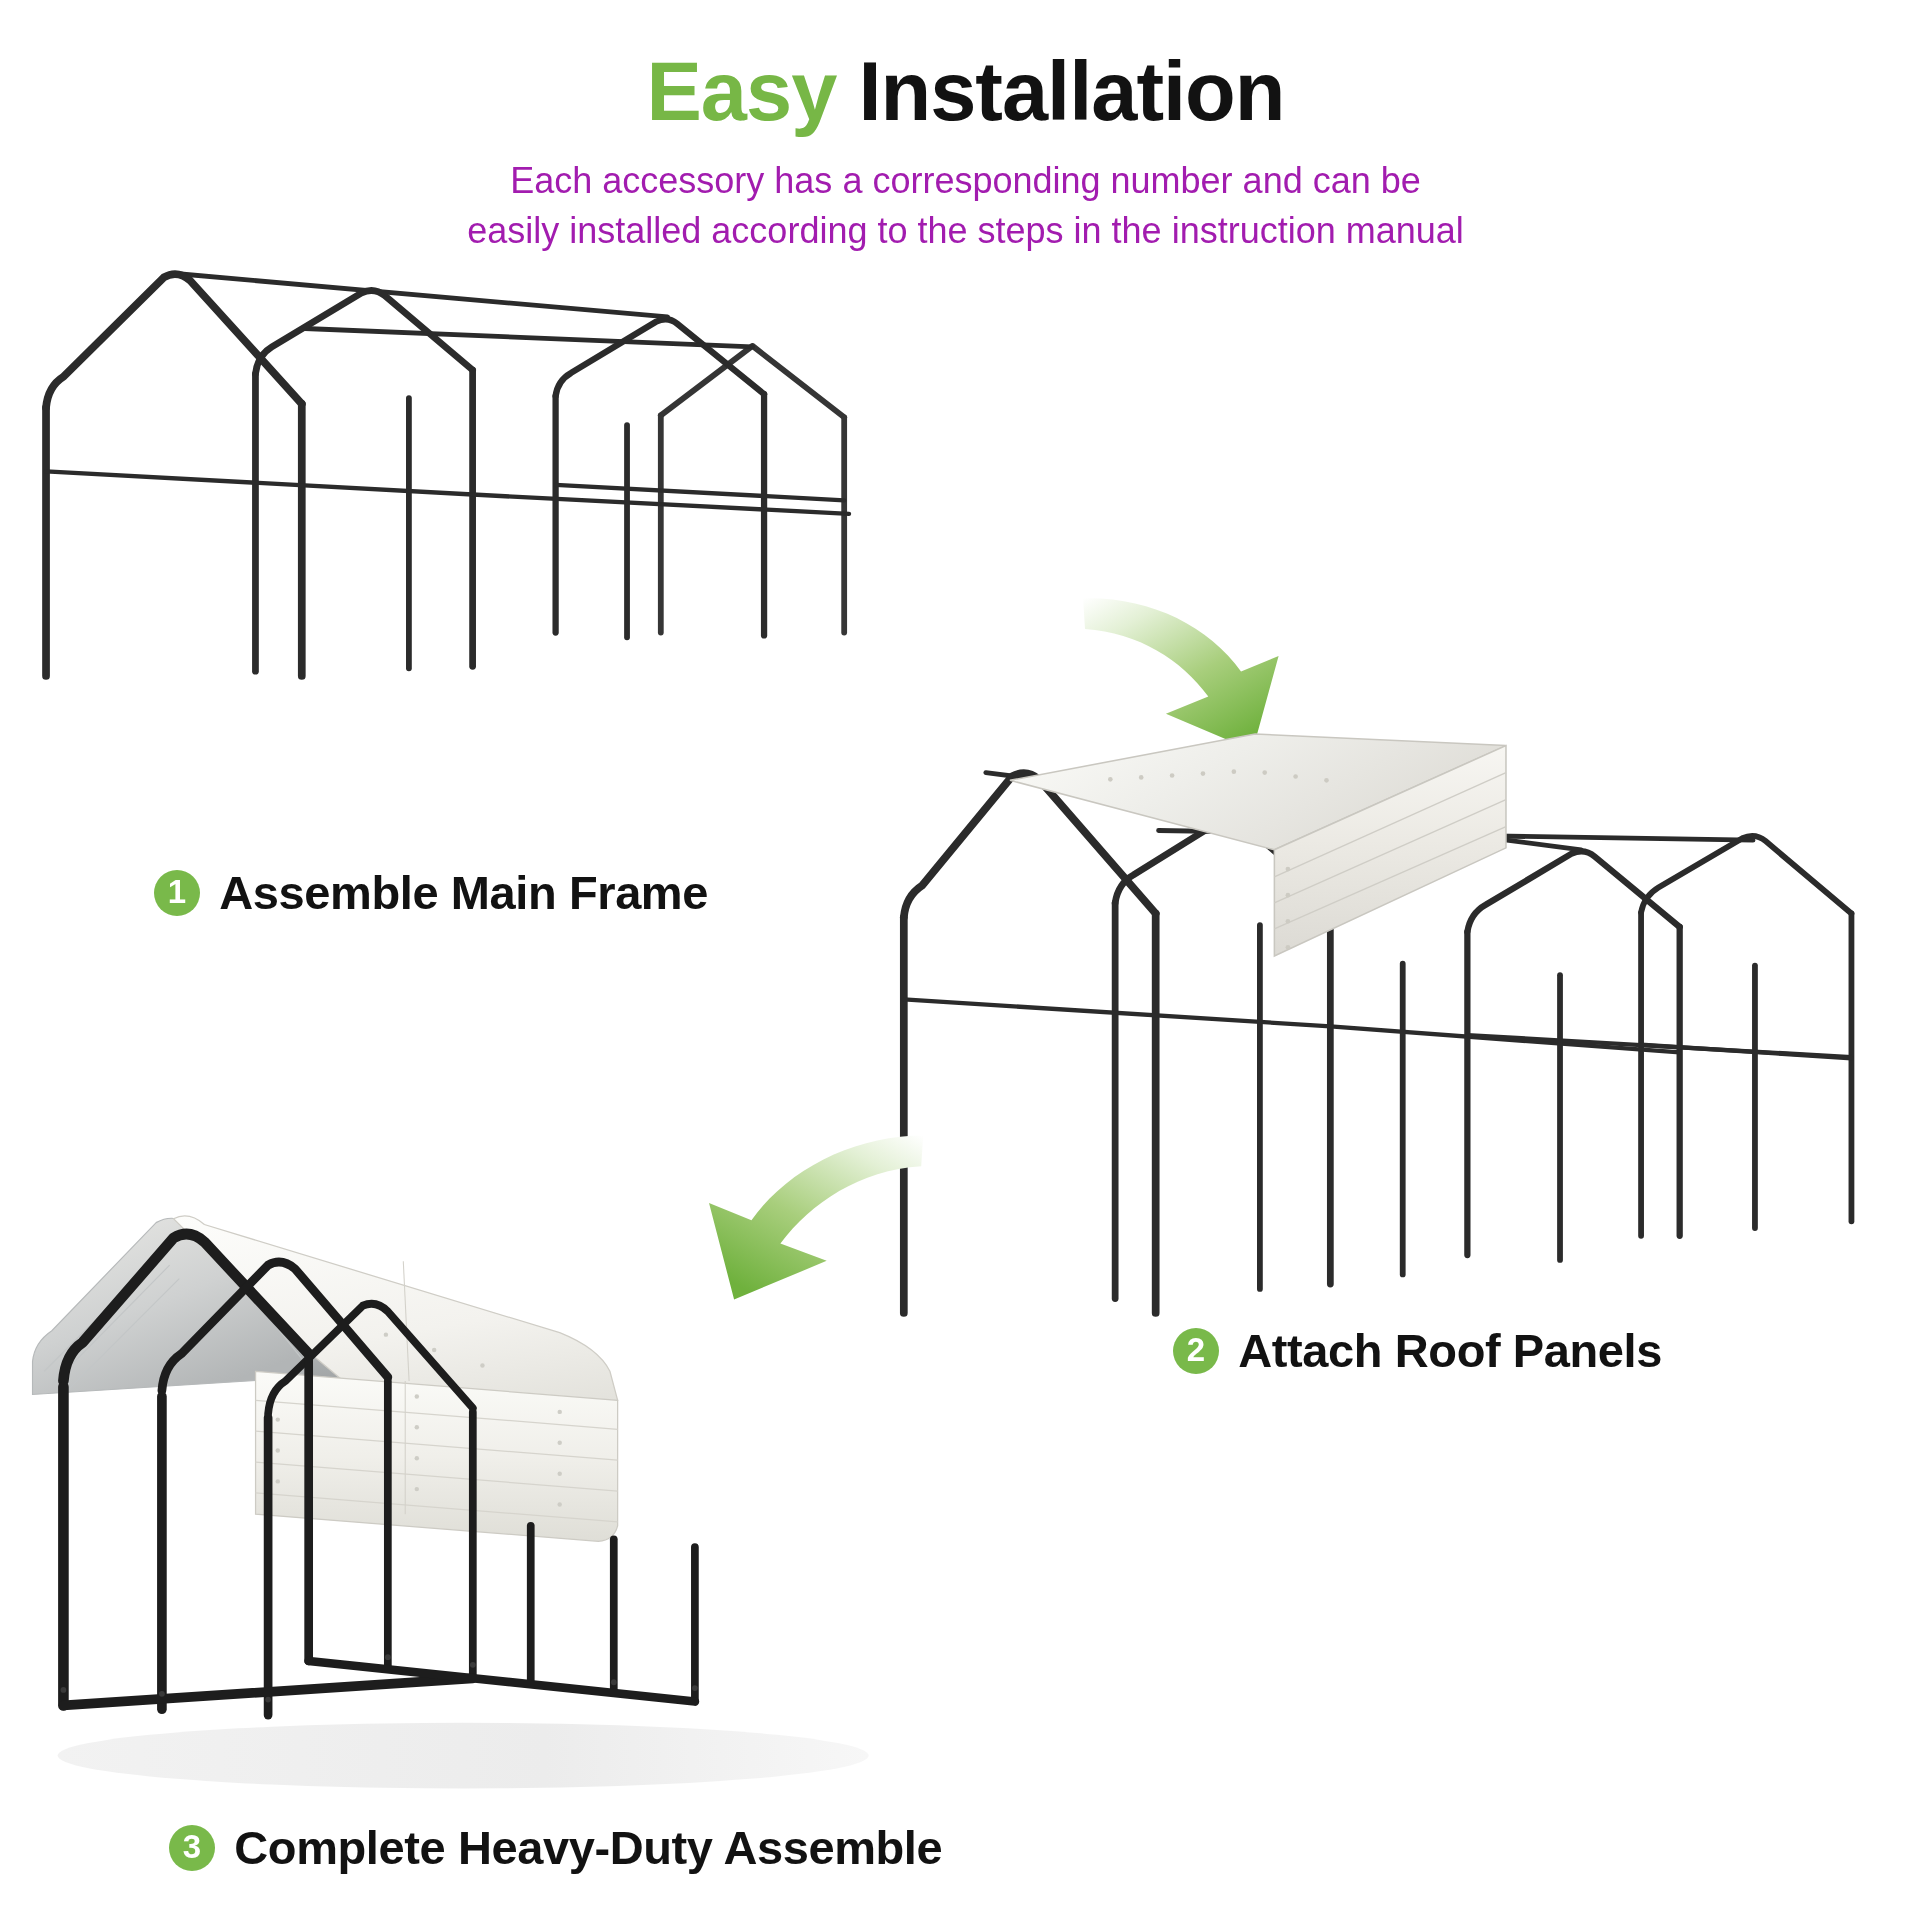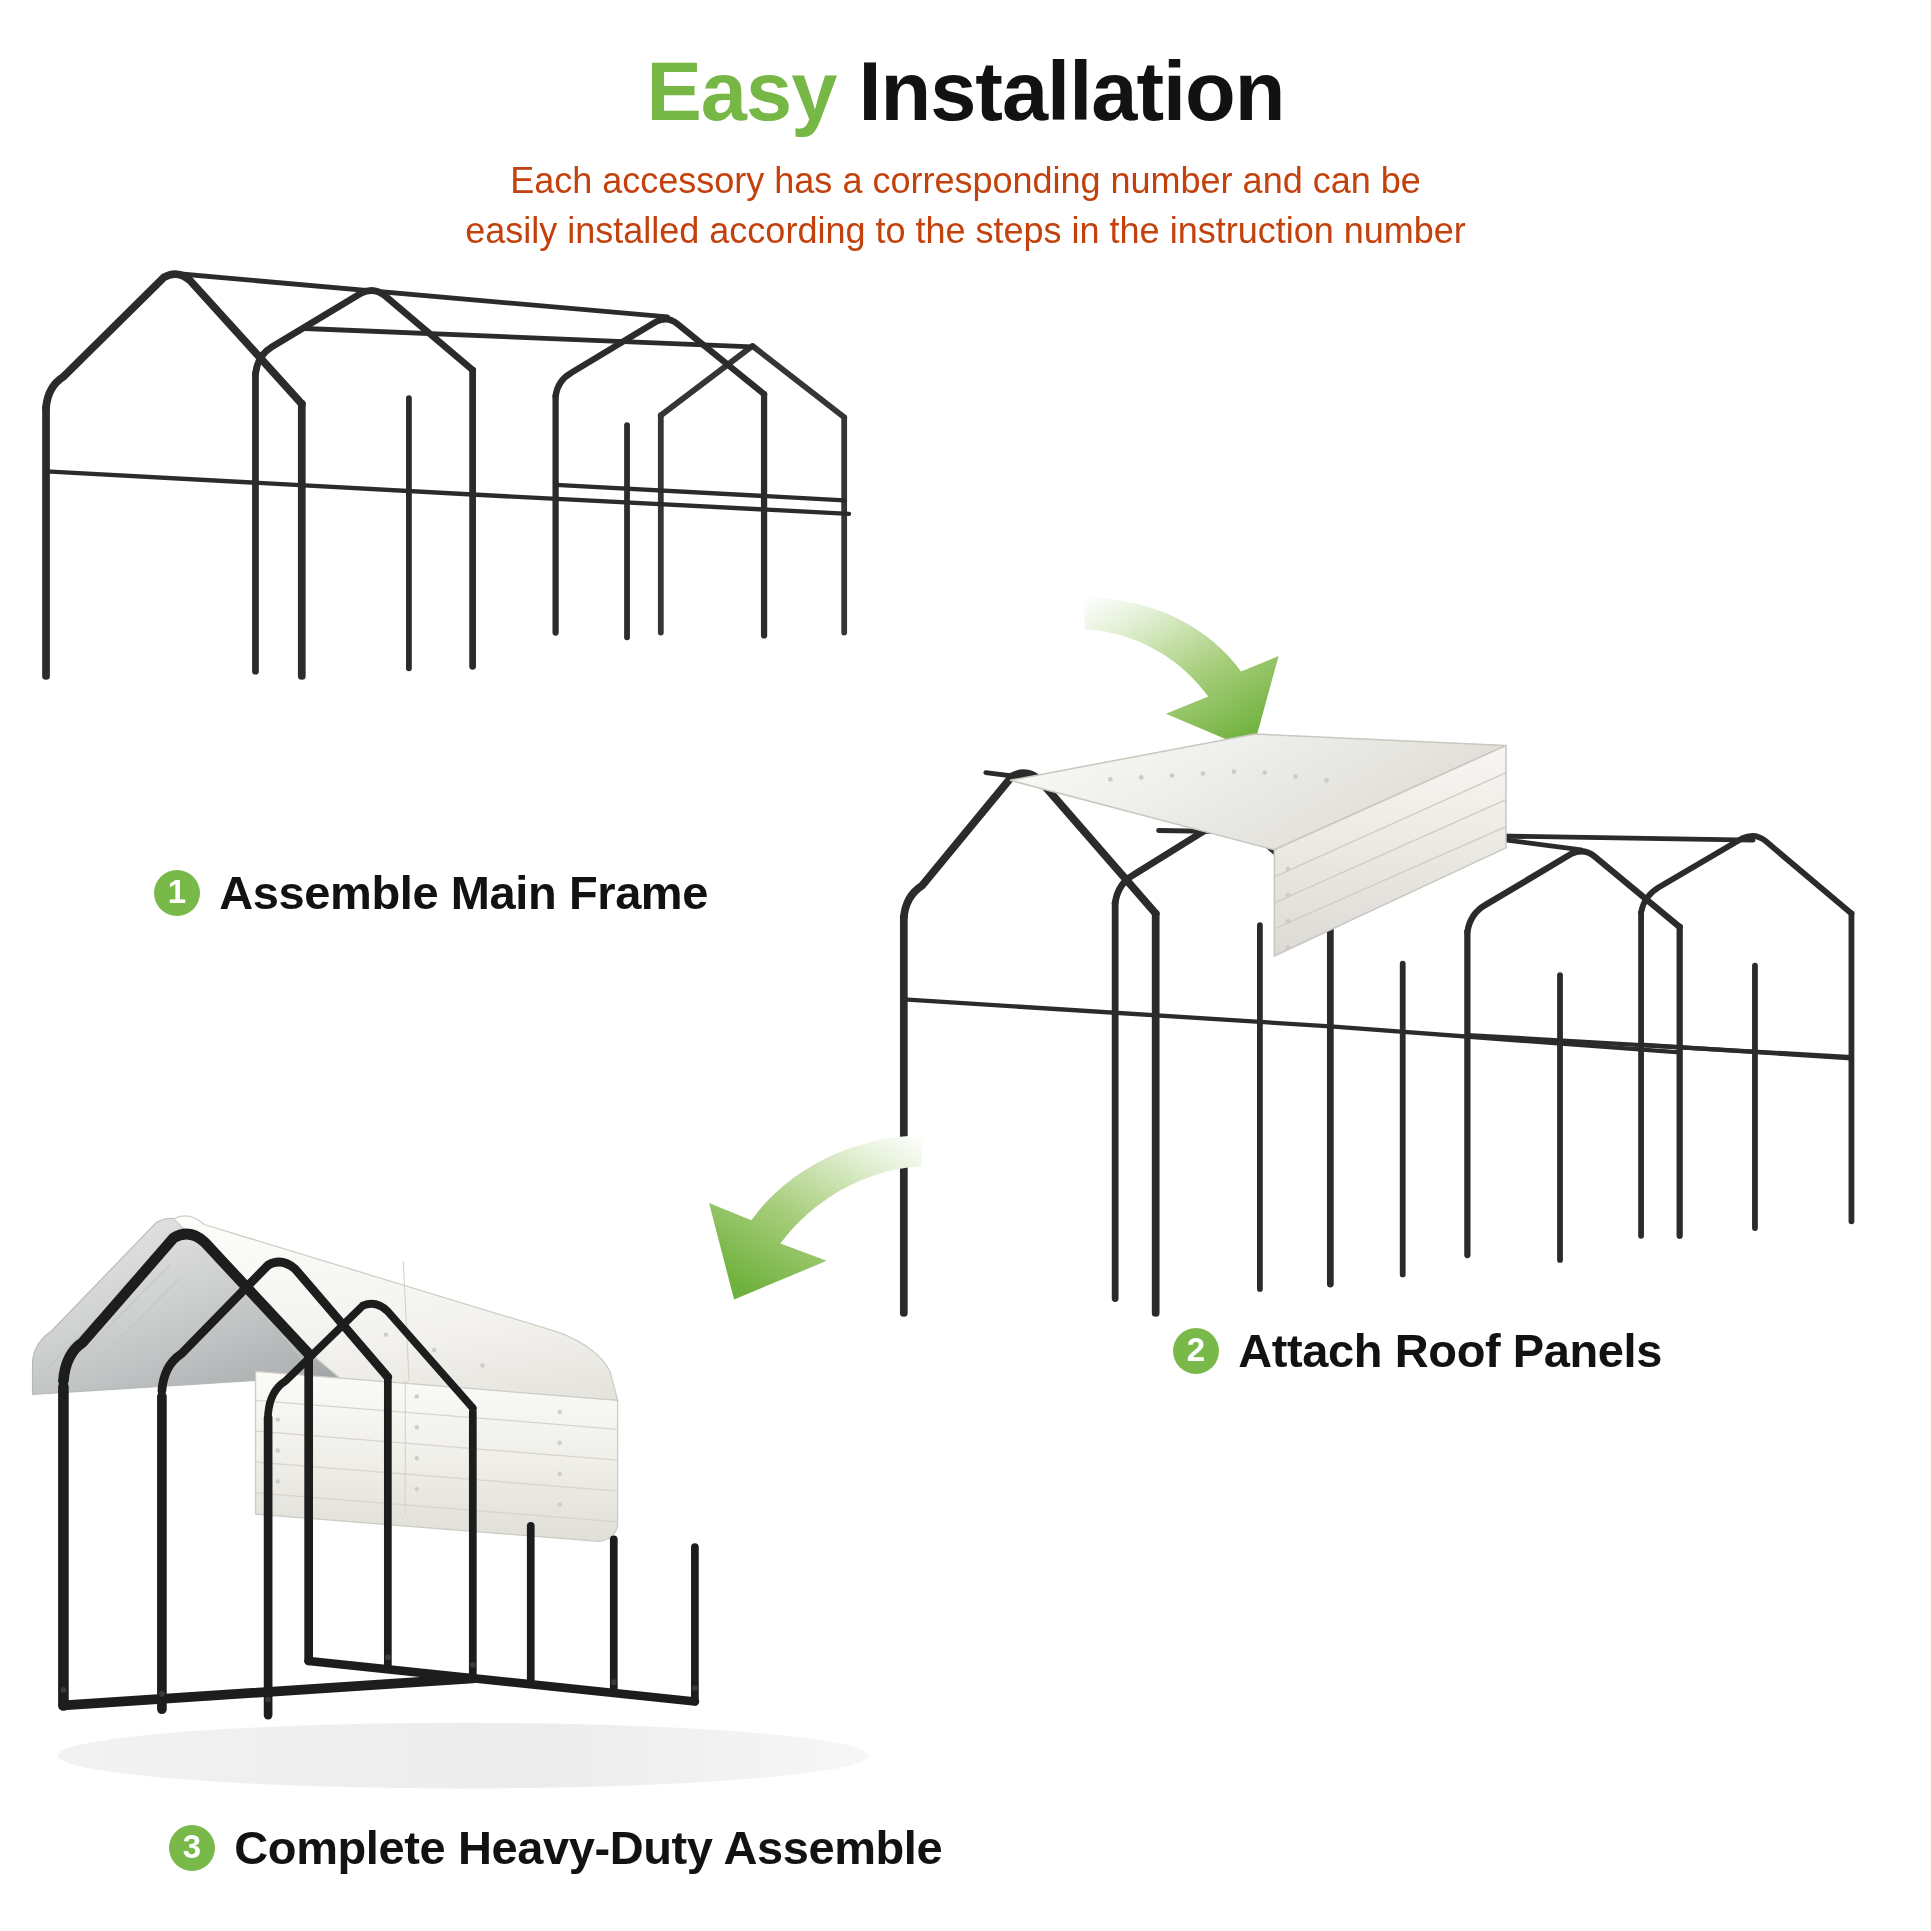--- a/index.html
+++ b/index.html
@@ -40,21 +40,21 @@
     white-space: nowrap;
   }
   .title .accent { color: #77B746; }
   .title .dark   { color: #121212; }
 
   .subtitle {
     margin-top: 21px;
     font-size: 36px;
     font-weight: normal;
     line-height: 1.38;
-    color: #c2410c;
+    color: #a21caf;
   }
   .subtitle span { display: block; }
 
   
   .step-caption {
     position: absolute;
     display: flex;
     align-items: center;
     gap: 19.3px;
     white-space: nowrap;
@@ -101,21 +101,21 @@
 <body>
 
 <div id="page">
 
   <div class="header">
     <div class="title">
       <span class="accent">Easy</span><span class="dark"> Installation</span>
     </div>
     <div class="subtitle">
       <span>Each accessory has a corresponding number and can be</span>
-      <span>easily installed according to the steps in the instruction number</span>
+      <span>easily installed according to the steps in the instruction manual</span>
     </div>
   </div>
 
   <div class="stage" id="stage-frame">
     <svg width="830" height="444" viewBox="0 0 860 460">
       <g fill="none" stroke="#2b2b2b" stroke-linecap="round" stroke-linejoin="round">
 
         <g stroke-width="6" opacity="0.95">
           <path d="M665 190 L760 118 L855 192"></path>
           <path d="M665 190 L665 415"></path>

